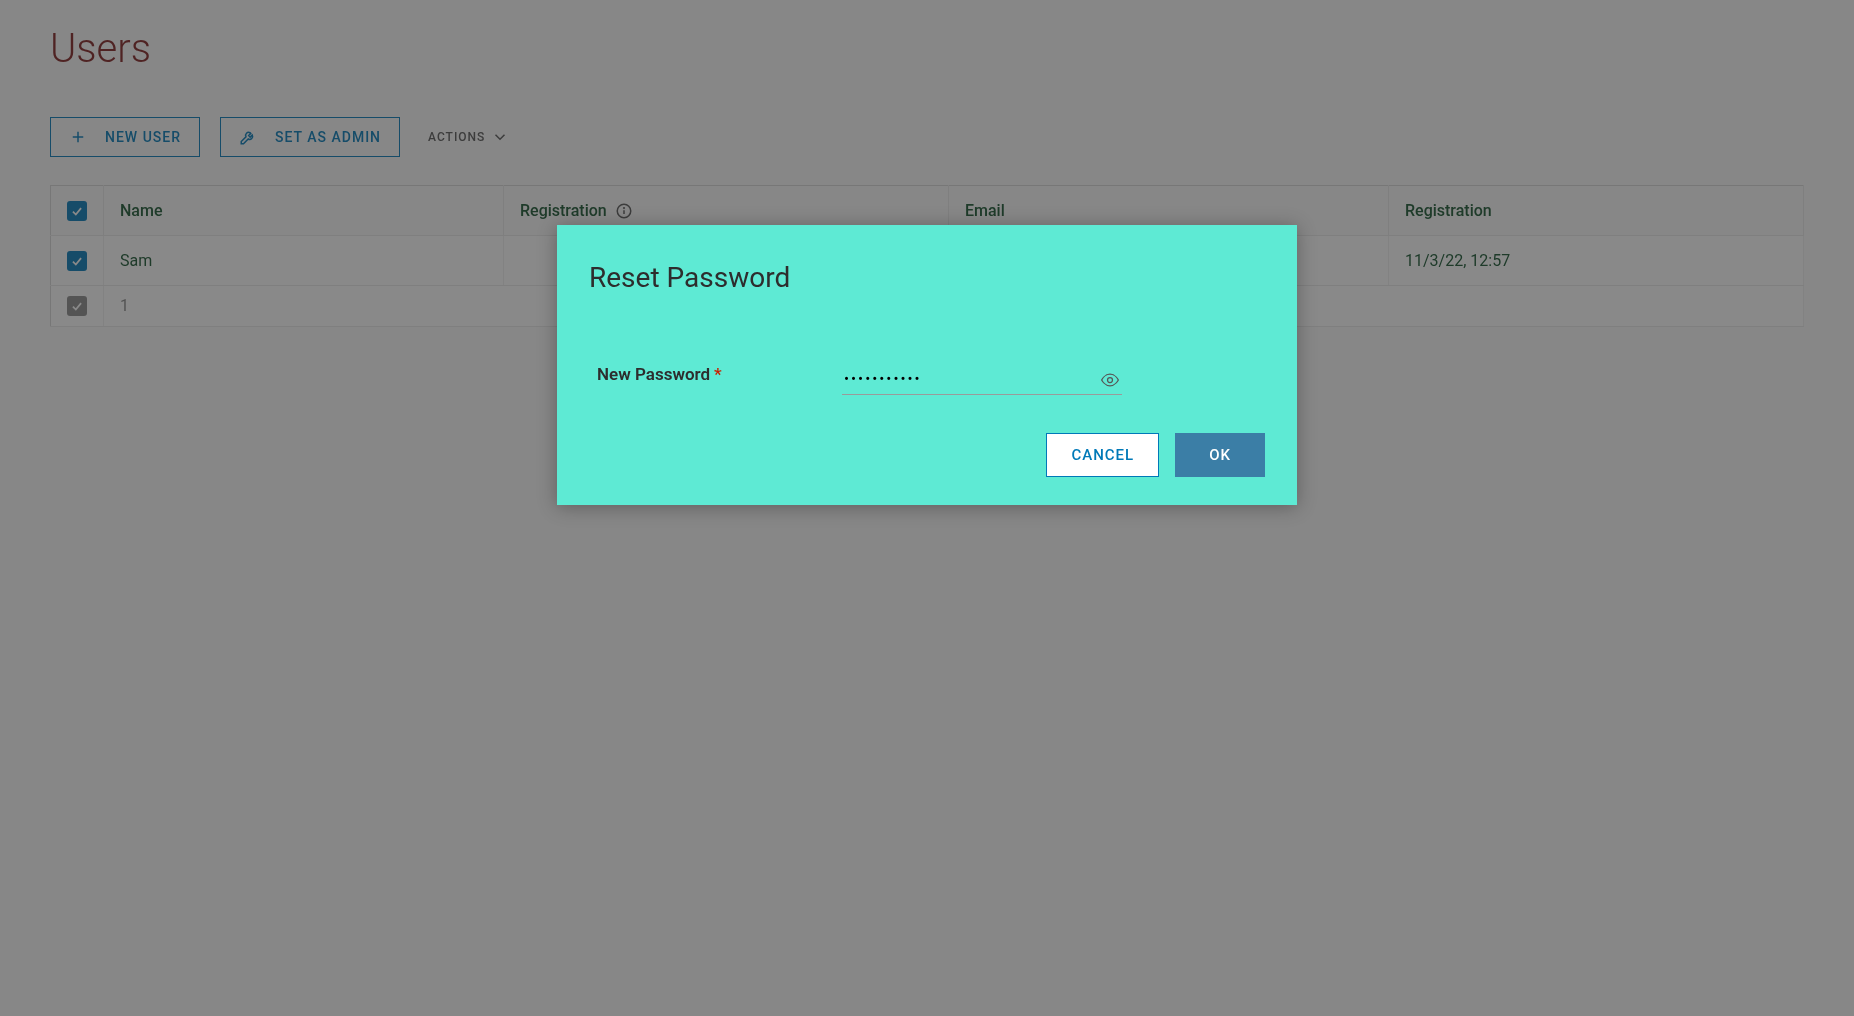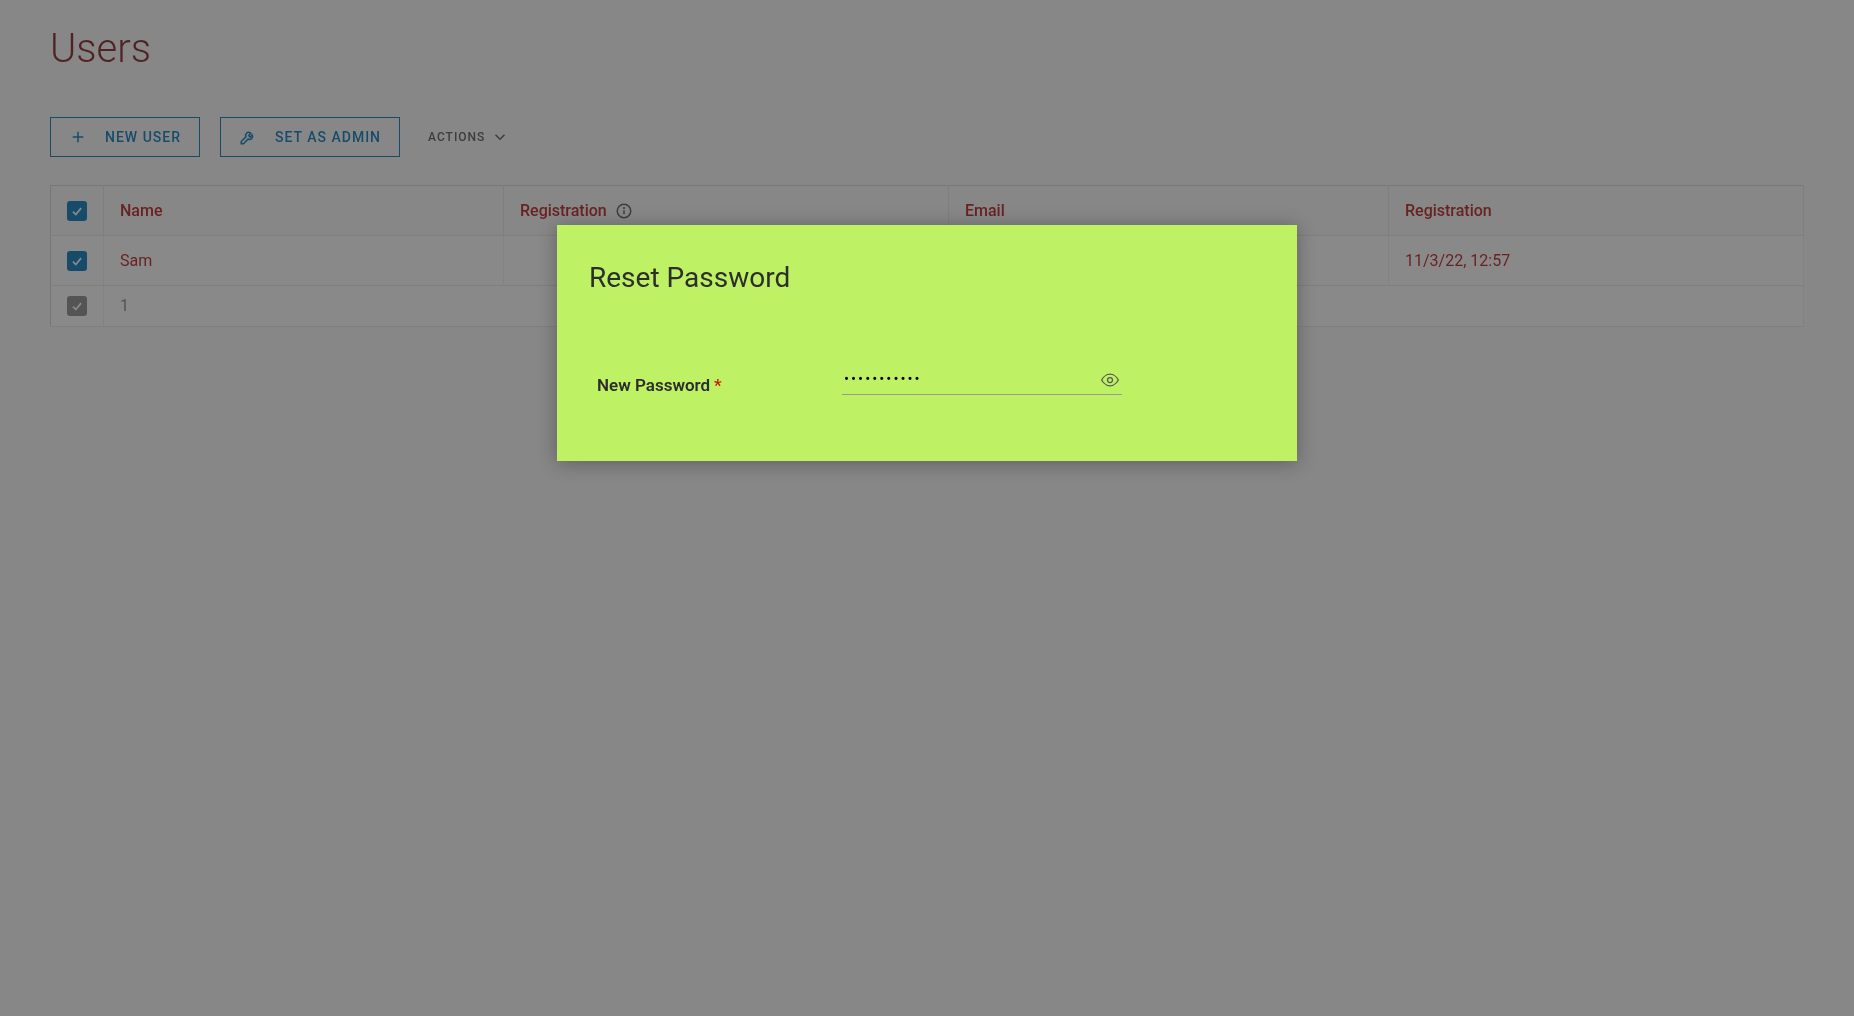--- a/index.html
+++ b/index.html
@@ -71,21 +71,21 @@
       width: 100%;
       border-collapse: collapse;
       border: 1px solid #d7d7d7;
       background: #fff;
     }
     .table th, .table td {
       text-align: left;
       padding: 14px 16px;
       border-bottom: 1px solid #e8e8e8;
       font-size: 16px;
-      color: #b91c1c;
+      color: #14532d;
       font-weight: 400;
     }
     .table th {
       font-weight: 500;
       background: #fafafa;
       border-right: 1px solid #e8e8e8;
     }
     .table td {
       border-right: 1px solid #f0f0f0;
     }
@@ -133,35 +133,35 @@
     
     .overlay {
       position: absolute;
       inset: 0;
       background: rgba(40,40,40,0.55);
       display: flex;
       align-items: flex-start;
       justify-content: center;
     }
     .modal {
-      background: #bef264;
+      background: #5eead4;
       width: 740px;
       margin-top: 225px;
       padding: 36px 32px 28px 32px;
       box-shadow: 0 2px 18px rgba(0,0,0,0.3);
     }
     .modal-title {
       font-size: 28px;
       font-weight: 400;
       color: #2d2d2d;
       margin-bottom: 70px;
     }
     .form-row {
       display: flex;
-      align-items: flex-end;
+      align-items: flex-start;
       margin-bottom: 38px;
       padding-left: 8px;
     }
     .form-label {
       width: 245px;
       font-size: 17px;
       font-weight: 600;
       color: #2d2d2d;
     }
     .form-label .req {
@@ -325,14 +325,18 @@
         <span class="eye">
           <svg viewBox="0 0 24 24" fill="none" stroke="currentColor" stroke-width="1.5">
               <path d="M2 12s3.5-7 10-7 10 7 10 7-3.5 7-10 7S2 12 2 12z"></path>
               <circle cx="12" cy="12" r="3"></circle>
             </svg>
         </span>
       </div>
     </div>
 
 
+    <div class="modal-actions">
+      <button class="btn-cancel">CANCEL</button>
+      <button class="btn-ok">OK</button>
+    </div>
   </div>
 </div>
 
 </body></html>

